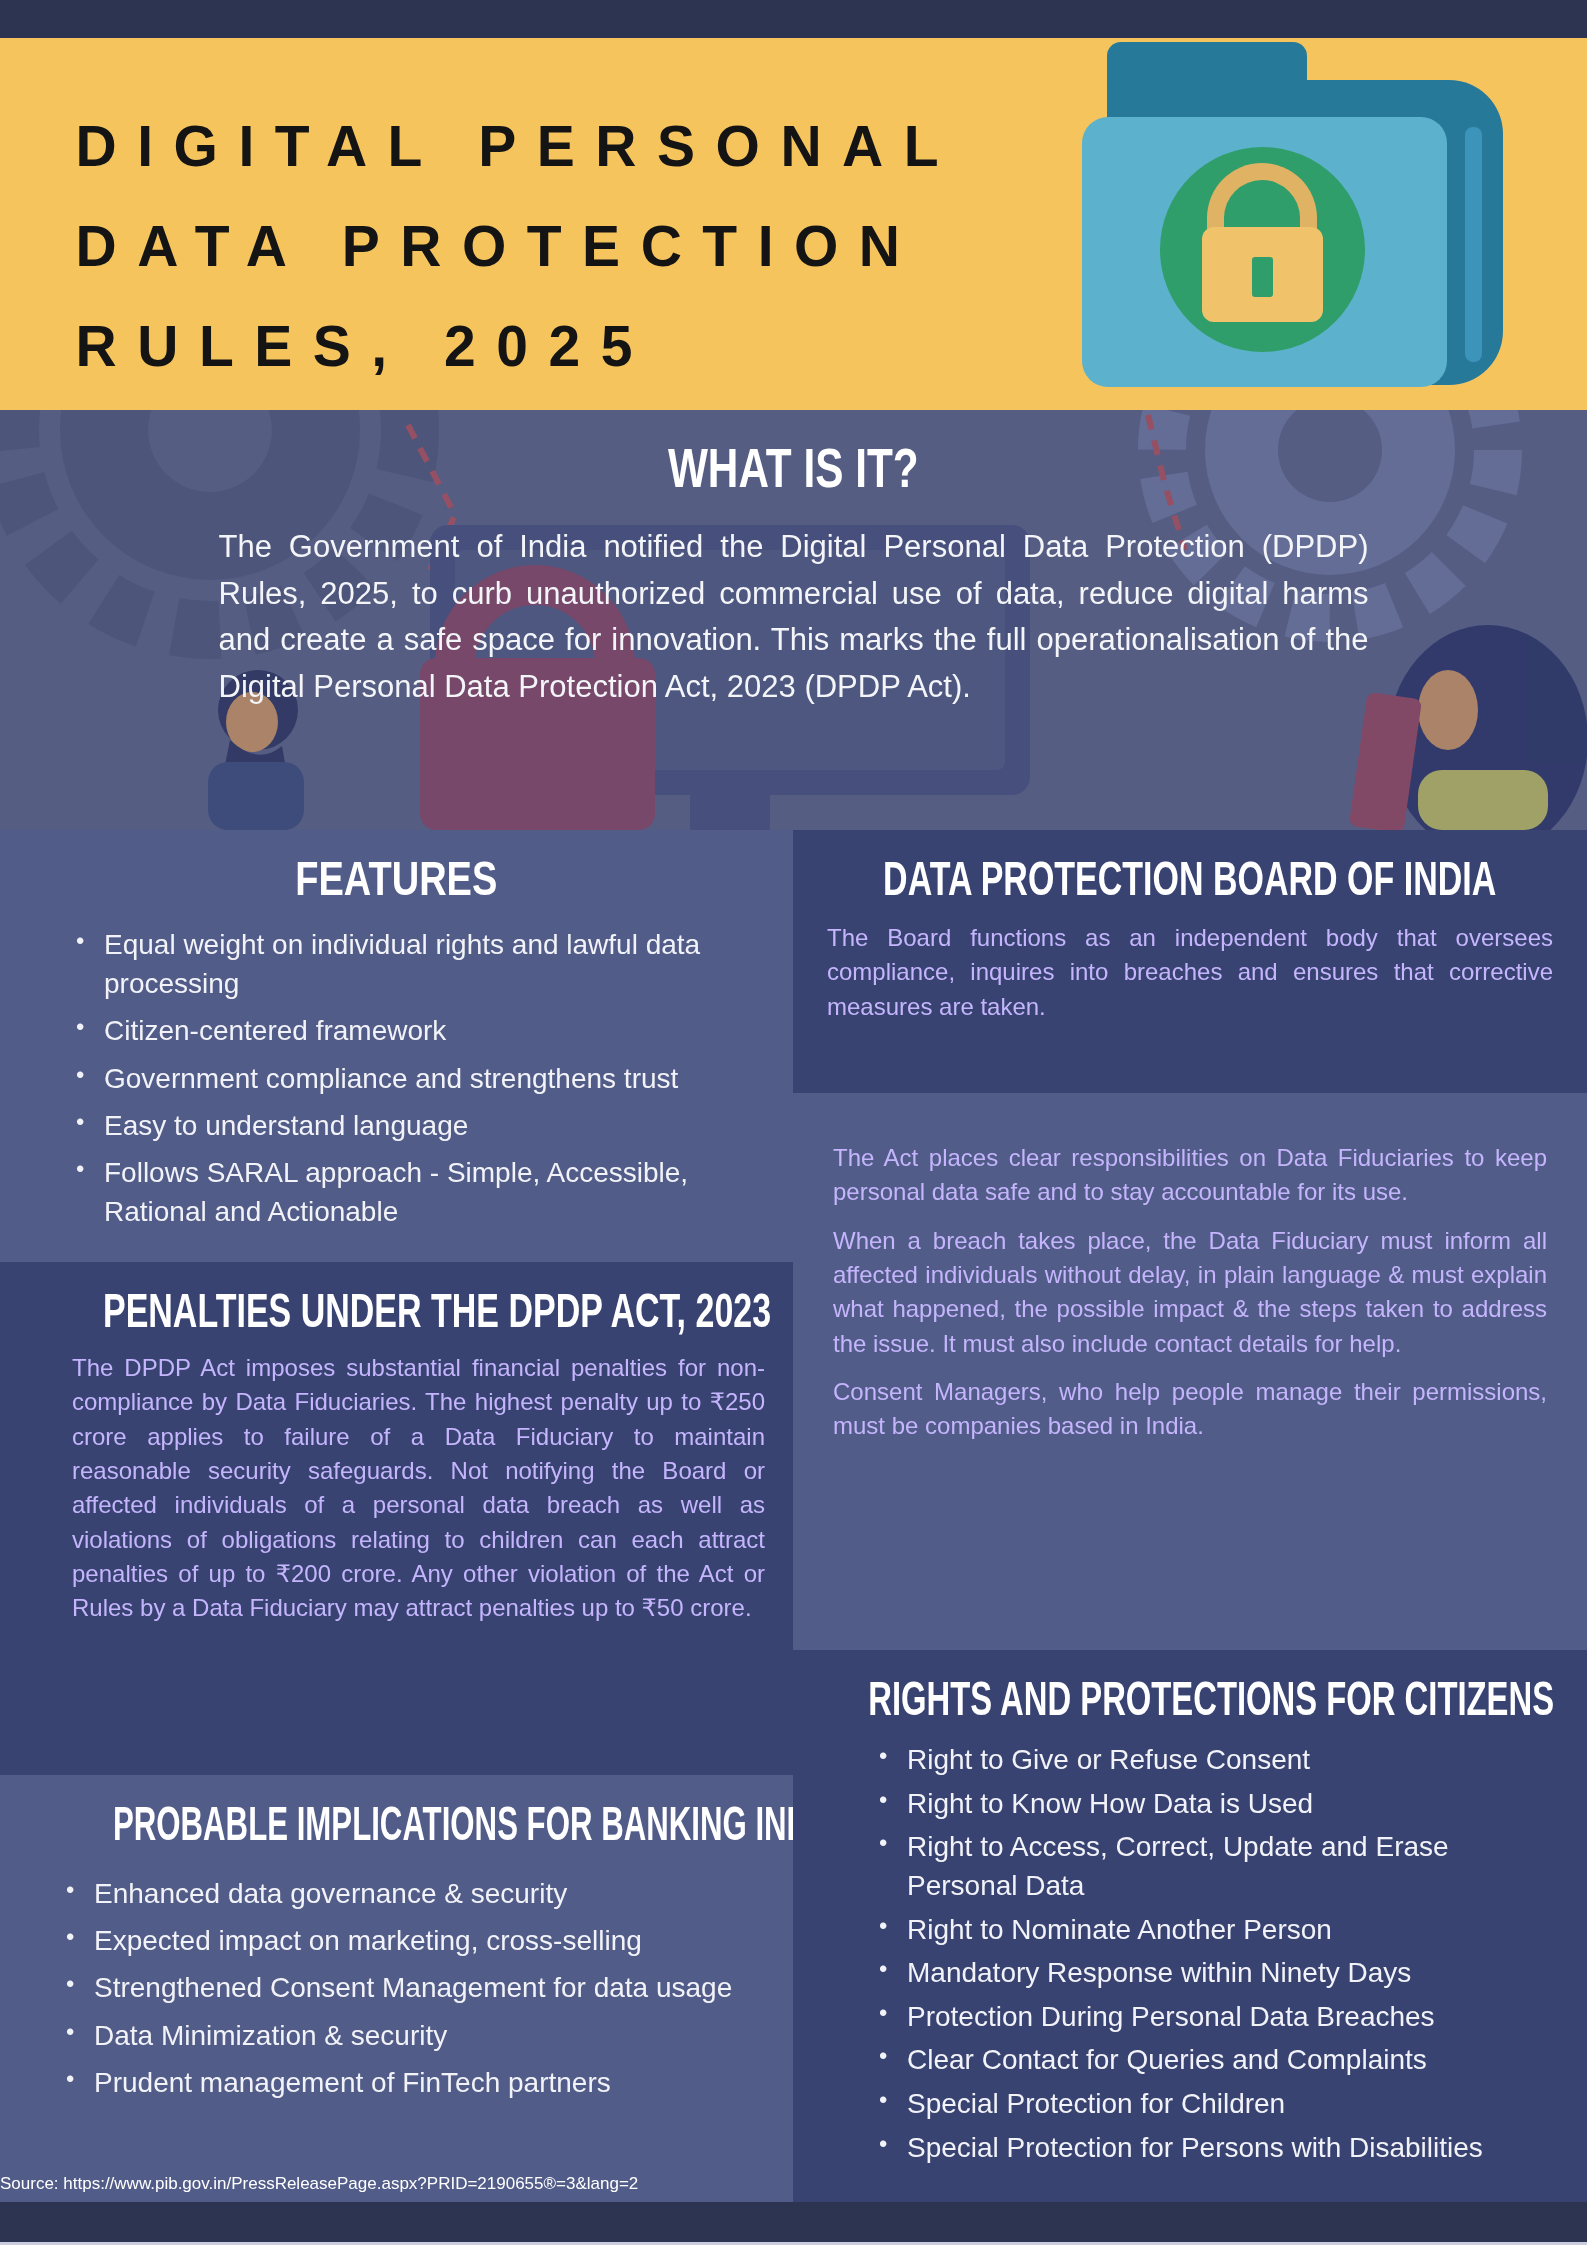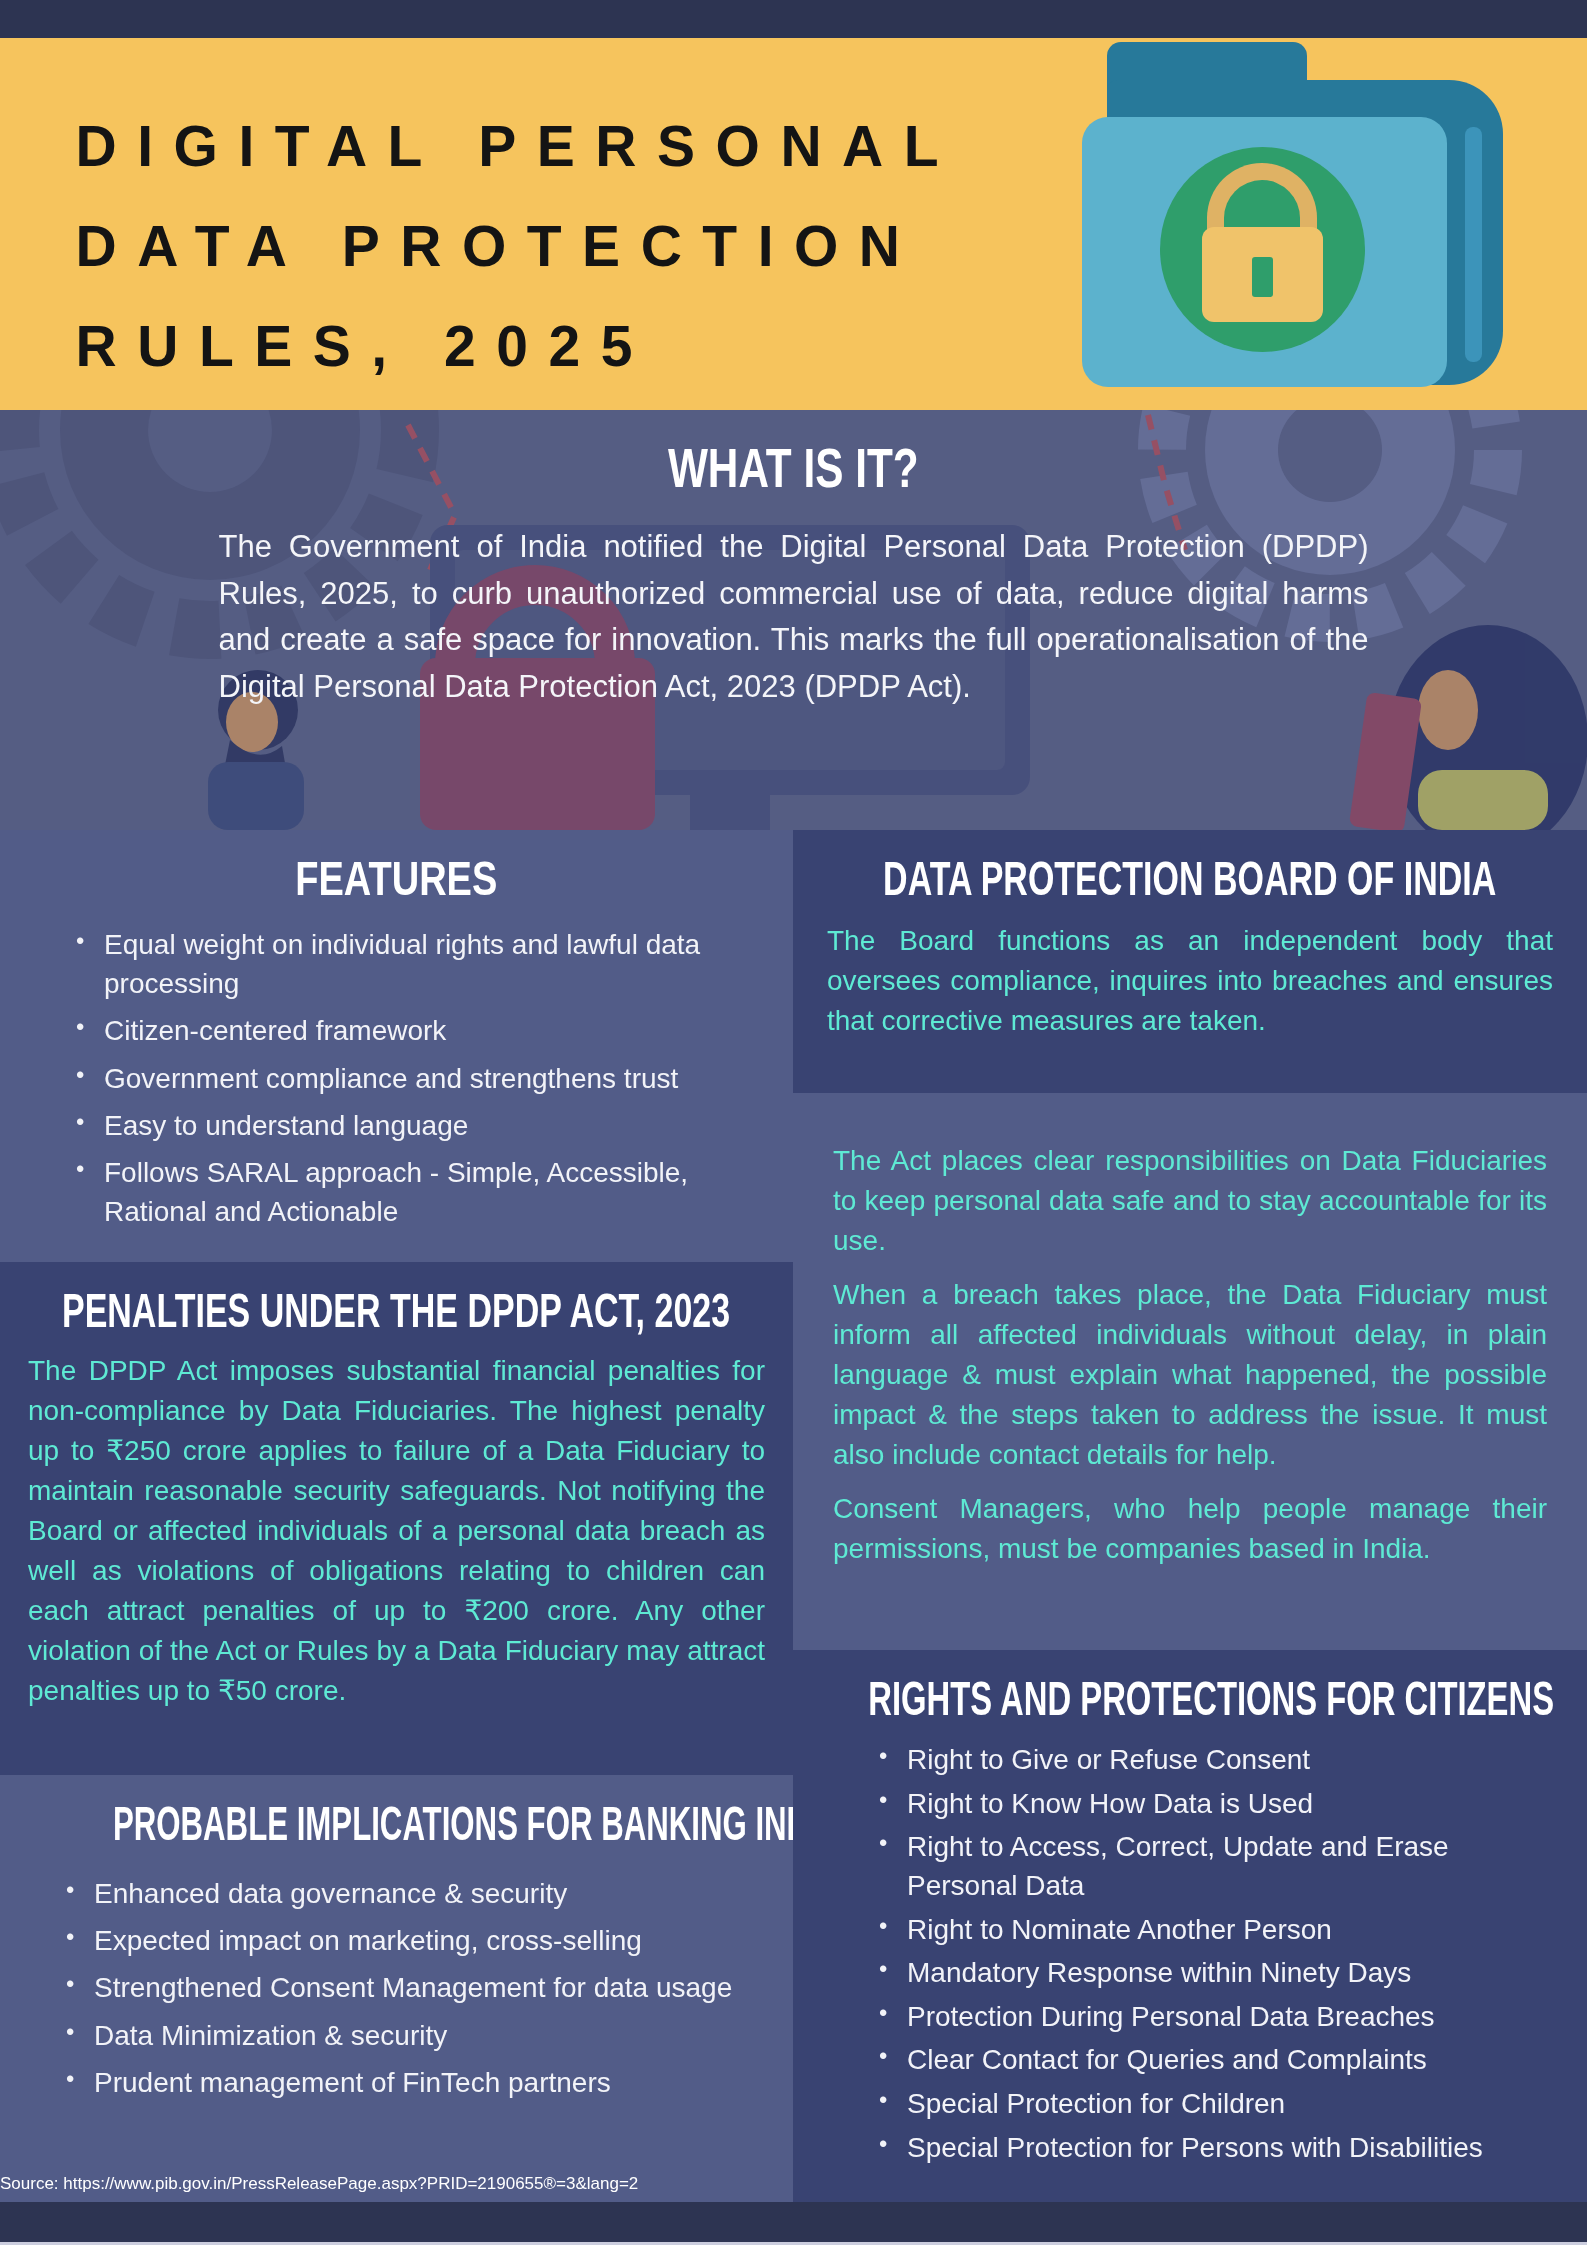--- a/index.html
+++ b/index.html
@@ -33,31 +33,31 @@
 
   
   .columns { display:flex; height:1372px; position:relative; }
   .col { display:flex; flex-direction:column; }
   .col-left  { width:793px; }
   .col-right { width:794px; }
   .panel { width:100%; overflow:hidden; }
   .slate { background:#525c88; }
   .navy  { background:#394372; }
   .p-features     { height:432px; }
-  .p-penalties    { height:513px; }
+  .p-penalties    { height:513px;padding-left:44px; }
   .p-implications { height:427px; }
   .p-board     { height:263px; }
   .p-fiduciary { height:557px; }
   .p-rights    { height:552px; }
 
   h2.panel-heading { padding-top:26px; text-align:center; font-size:40px; font-weight:bold; color:#ffffff; }
   .h-inner { display:inline-block; white-space:nowrap; transform:scale(var(--sx,.9),1.22); }
   .wii-heading .h-inner { --sx:.92; }
 
-  .panel p.body { margin:18px 28px 0 28px; font-size:28px; line-height:1.43; color:#5eead4; text-align:justify; }
+  .panel p.body { margin:18px 28px 0 28px; font-size:24px; line-height:1.43; color:#c4b5fd; text-align:justify; }
   .p-board p.body { margin:20px 34px 0 34px; }
   .p-fiduciary p.body { margin:0 40px 14px 40px; }
   .p-fiduciary p.body:first-of-type { margin-top:48px; }
 
   ul.bullets { list-style:none; margin-top:24px; font-size:28px; line-height:1.4; color:#f2f3f8; }
   ul.bullets li { position:relative; padding-left:30px; margin-bottom:8px; }
   ul.bullets li::before { content:"\2022"; position:absolute; left:2px; top:-1px; font-size:0.85em; color:#f2f3f8; }
   .p-features ul.bullets     { margin:24px 24px 0 74px; }
   .p-implications ul.bullets { margin:28px 30px 0 64px; max-width:700px; }
   .p-rights ul.bullets       { margin:20px 34px 0 84px; line-height:1.38; }

